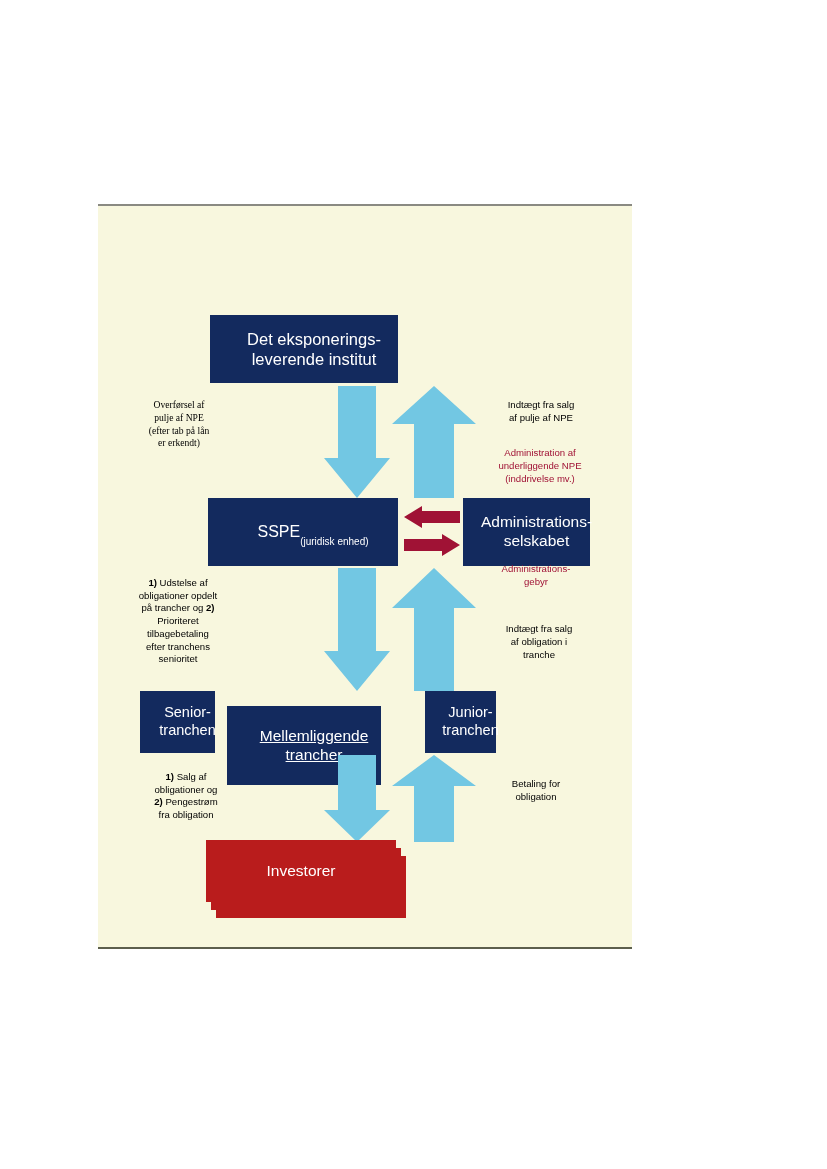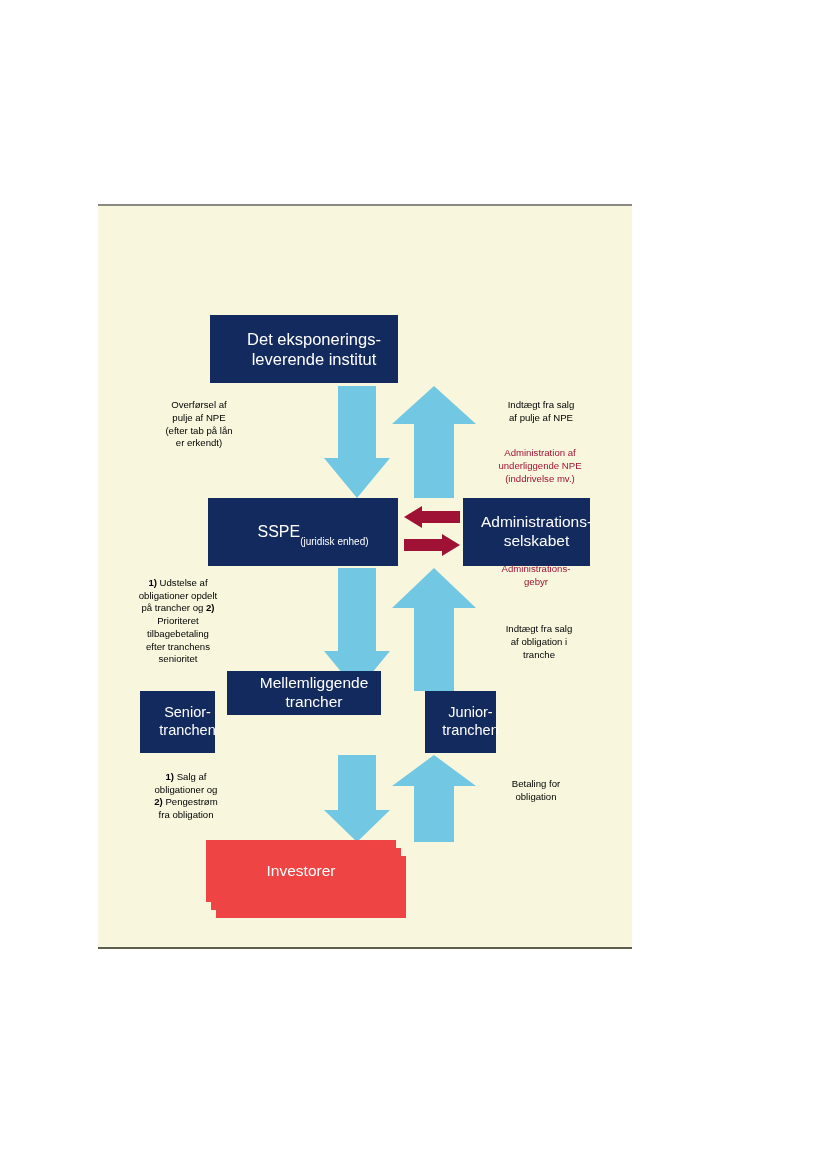--- a/index.html
+++ b/index.html
@@ -68,37 +68,38 @@
   }
   #box-admin {
     left: 365px; top: 292px; width: 127px; height: 68px;
     font-size: 15.5px;
   }
   #box-senior {
     left: 42px; top: 485px; width: 75px; height: 62px;
     font-size: 14.5px;
   }
   #box-mellem {
-    left: 129px; top: 465px; width: 154px; height: 44px;
+    left: 129px; top: 500px; width: 154px; height: 79px;
     font-size: 15.5px;
+    text-decoration: underline;
   }
   #box-junior {
     left: 293px; top: 485px; width: 71px; height: 62px;
     font-size: 14.5px;
     margin-left: 34px;
   }
 
   
   #investors-stack {
     position: absolute;
     left: 108px; top: 634px; width: 200px; height: 80px;
   }
   .inv-layer {
     position: absolute;
-    background: #ef4444;
+    background: #b91c1c;
     width: 190px;
     height: 62px;
   }
   #inv-back  { left: 10px; top: 16px; }
   #inv-mid   { left: 5px;  top: 8px;  }
   #inv-front {
     left: 0px; top: 0px;
     display: flex; align-items: center; justify-content: center;
     color: #ffffff; font-size: 15.5px;
   }
@@ -122,21 +123,21 @@
     position: absolute;
     font-size: 9.6px;
     line-height: 1.33;
     text-align: center;
     color: #000000;
     white-space: pre-line;
   }
   .annot.red { color: #A01235; }
   .annot b { font-weight: bold; }
 
-  #annot-overfoersel   { left: 38px;  top: 193px; width: 126px; }
+  #annot-overfoersel   { left: 18px;  top: 193px; width: 126px; font-family: Liberation Serif, serif; }
   #annot-indtaegt-npe  { left: 380px; top: 193px; width: 126px; }
   #annot-administration{ left: 374px; top: 241px; width: 136px; }
   #annot-udstelse      { left: 16px;  top: 358px; width: 128px; }
   #annot-admin-gebyr   { left: 378px; top: 357px; width: 120px; }
   #annot-indtaegt-obl  { left: 378px; top: 417px; width: 126px; }
   #annot-salg          { left: 28px;  top: 552px; width: 120px; }
   #annot-betaling      { left: 378px; top: 572px; width: 120px; }
 </style>
 </head>
 <body>

